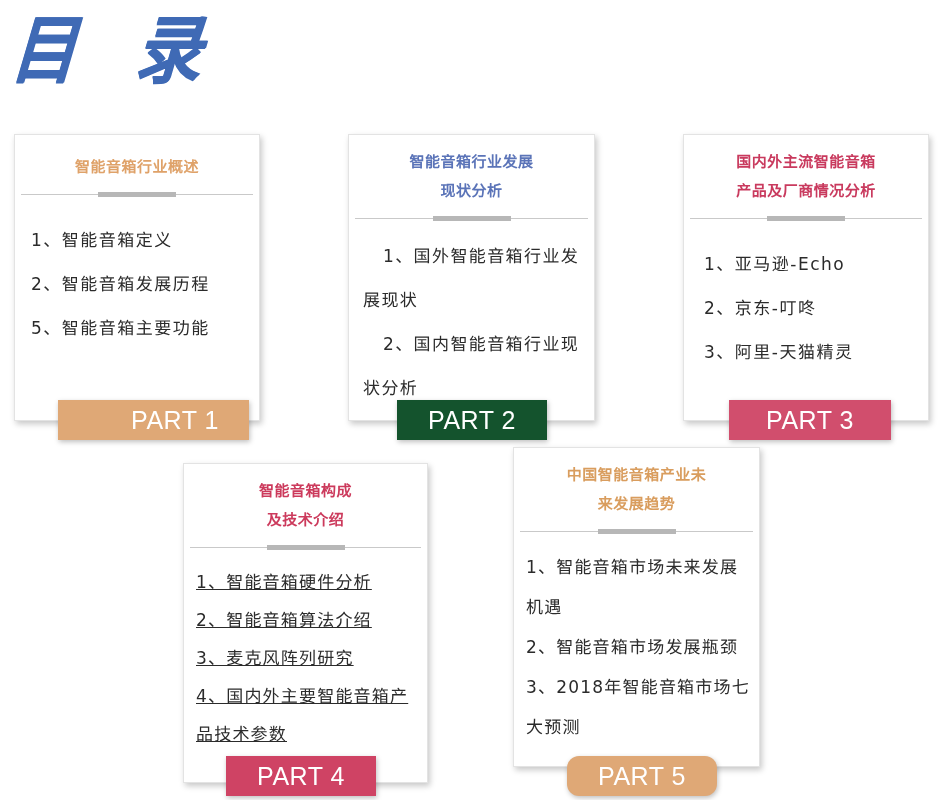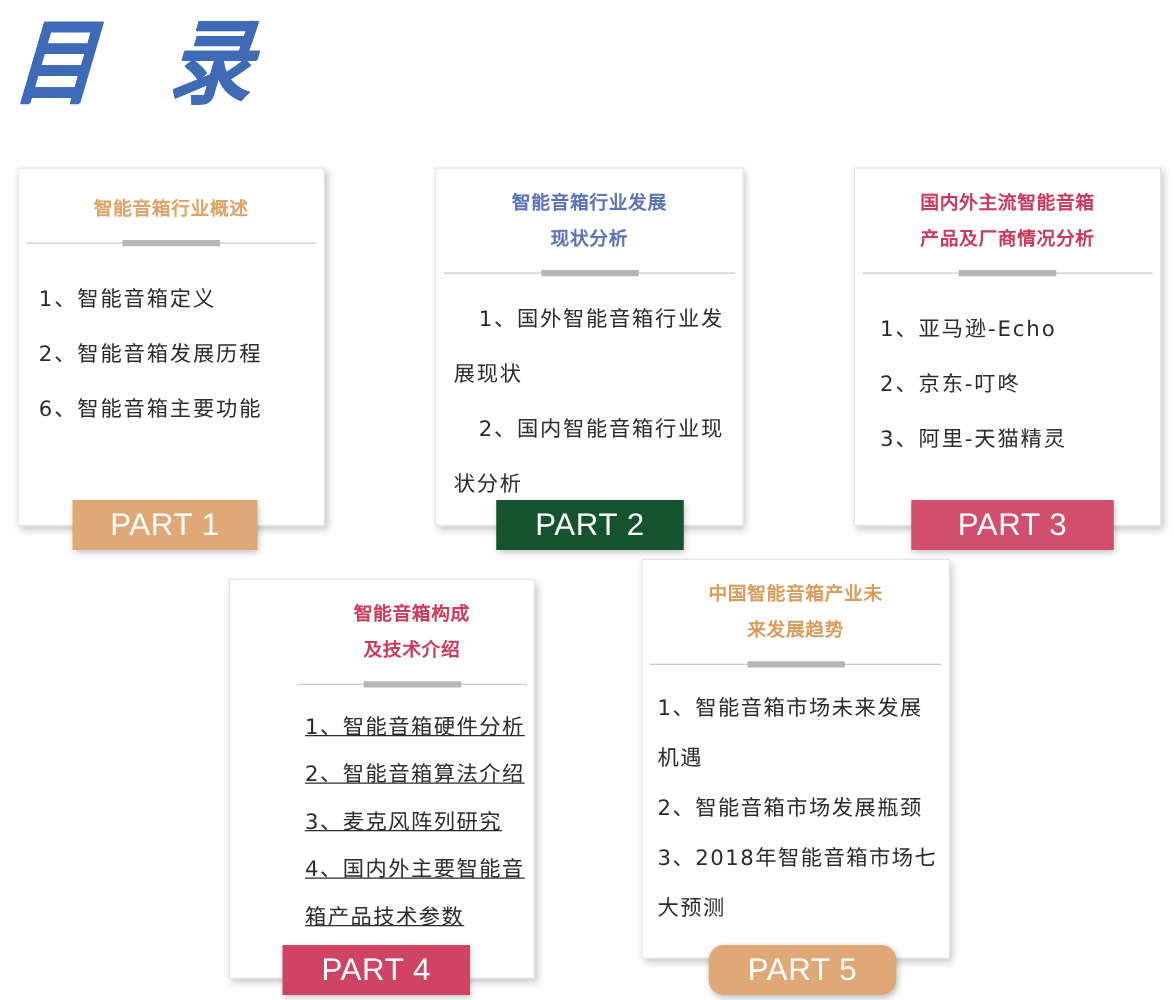--- a/index.html
+++ b/index.html
@@ -104,21 +104,21 @@
     line-height: 40px;
     height: 40px;
     box-shadow: 1px 2px 5px rgba(0,0,0,0.25);
     user-select: none;
   }
 
   
   #card-1 { left: 14px;  top: 134px; width: 246px; height: 287px; }
   #card-2 { left: 348px; top: 134px; width: 247px; height: 287px; }
   #card-3 { left: 683px; top: 134px; width: 246px; height: 287px; }
-  #card-4 { left: 183px; top: 463px; width: 245px; height: 320px; padding-left: 48px; }
+  #card-4 { left: 183px; top: 463px; width: 245px; height: 320px; }
   #card-5 { left: 513px; top: 447px; width: 247px; height: 320px; }
 
   #card-1 .card-title { padding-top: 18px; }
   #card-2 .card-title { padding-top: 13px; }
   #card-3 .card-title { padding-top: 13px; }
   #card-4 .card-title { padding-top: 13px; }
   #card-5 .card-title { padding-top: 13px; }
 
   
   #card-1 .card-list { margin-top: 20px; padding-left: 16px; }
@@ -134,41 +134,41 @@
 
   
   #card-4 .card-list { margin-top: 12px; padding-left: 12px; padding-right: 6px; }
   #card-4 .card-list li { line-height: 38px; letter-spacing: 1.2px; text-decoration: underline; }
 
   
   #card-5 .card-list { margin-top: 12px; padding-left: 12px; padding-right: 6px; }
   #card-5 .card-list li { line-height: 40px; letter-spacing: 1.2px; }
 
   
-  #badge-1 { left: 58px;  top: 400px; width: 148px; }
+  #badge-1 { left: 58px;  top: 400px; width: 148px; padding-left: 43px; }
   #badge-2 { left: 397px; top: 400px; width: 150px; }
   #badge-3 { left: 729px; top: 400px; width: 162px; }
   #badge-4 { left: 226px; top: 756px; width: 150px; }
   #badge-5 { left: 567px; top: 756px; width: 150px; }
 </style>
 </head>
 <body>
 
 <div class="page-title" style="color: rgb(63, 106, 181);">目  录</div>
 
 <div class="card" id="card-1">
   <div class="card-title" style="color: rgb(223, 162, 105);">智能音箱行业概述</div>
   <div class="divider">
     <div class="line"></div>
     <div class="nub"></div>
   </div>
   <ul class="card-list">
     <li>1、智能音箱定义</li>
     <li>2、智能音箱发展历程</li>
-    <li>6、智能音箱主要功能</li>
+    <li>5、智能音箱主要功能</li>
   </ul>
 </div>
 <div class="badge" id="badge-1" style="background: rgb(223, 168, 118);">PART 1</div>
 
 <div class="card" id="card-2">
   <div class="card-title" style="color: rgb(91, 116, 184);">智能音箱行业发展
 现状分析</div>
   <div class="divider">
     <div class="line"></div>
     <div class="nub"></div>

